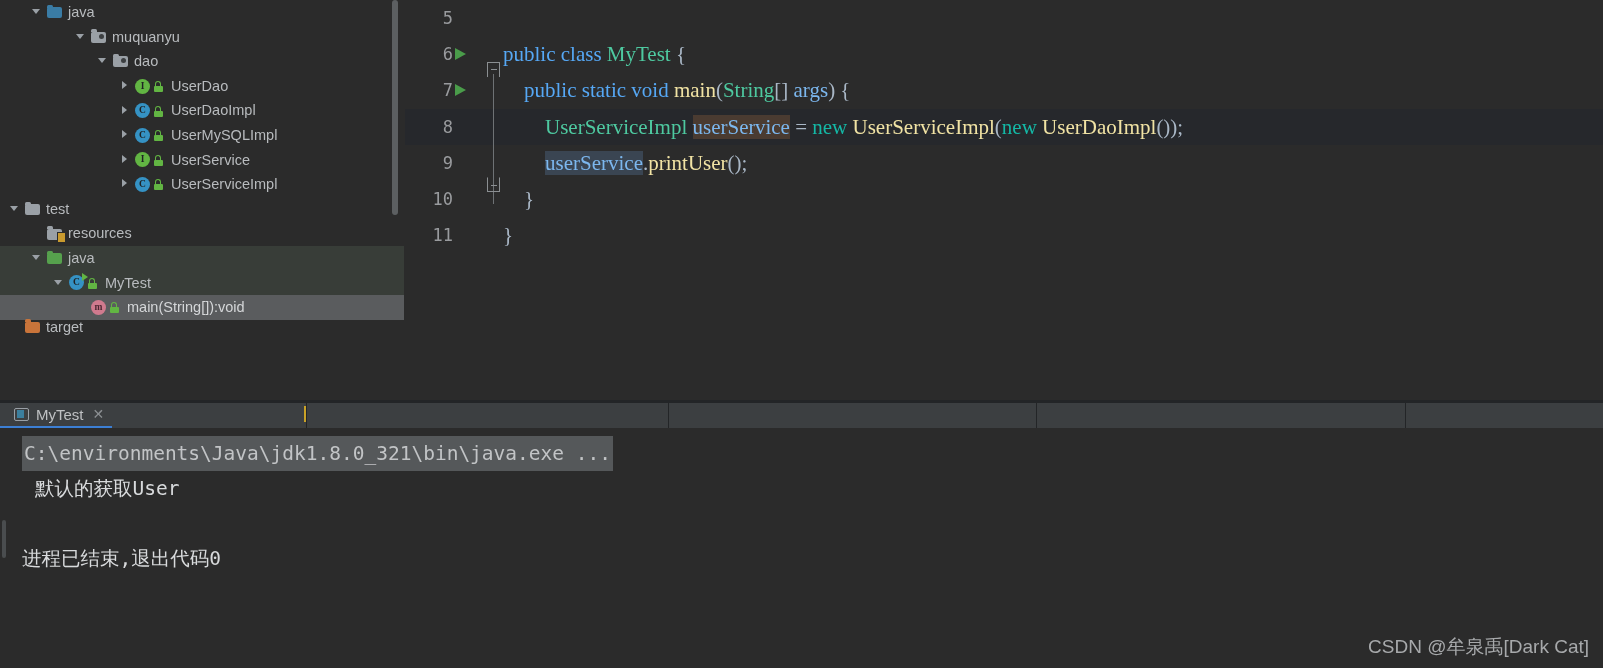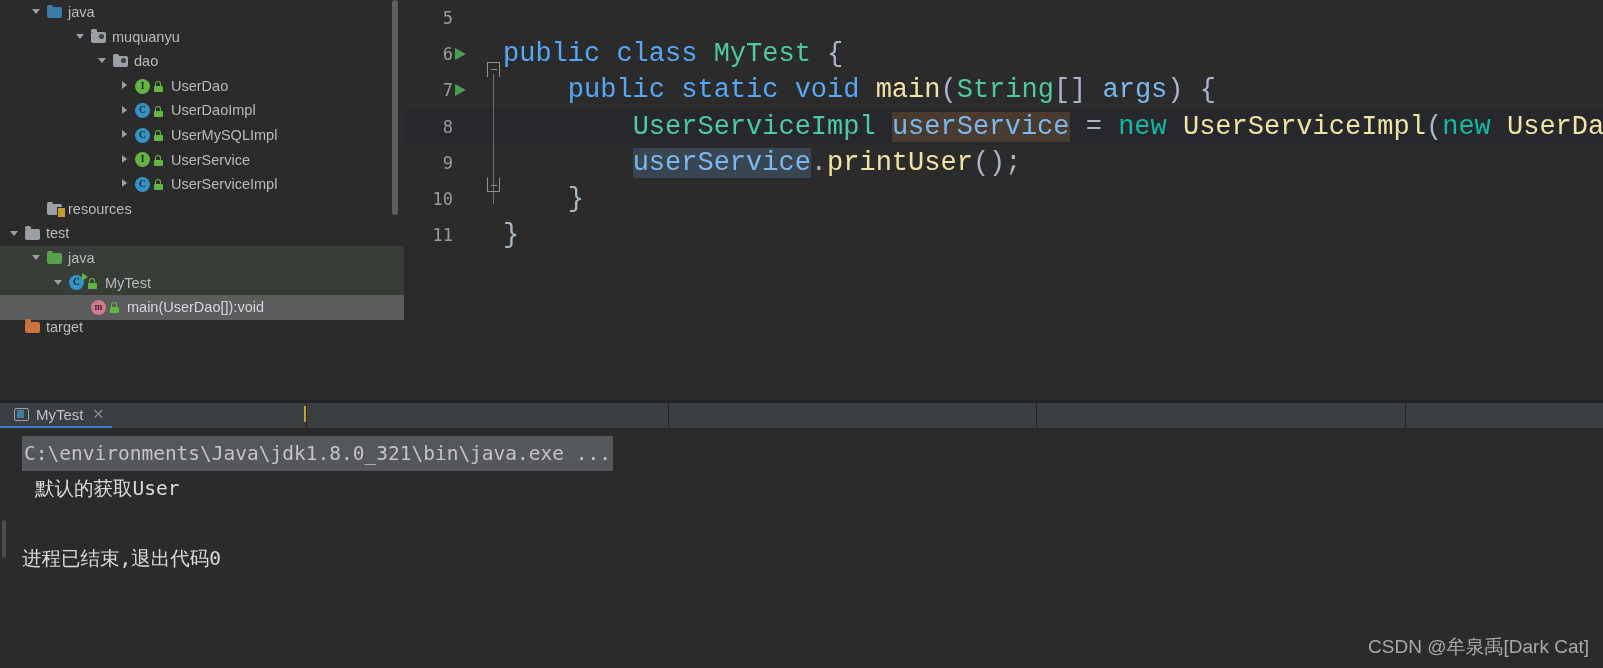--- a/index.html
+++ b/index.html
@@ -133,21 +133,21 @@
   .foldcap{
     position:absolute;left:82px;width:13px;height:7px;
     border-left:1px solid #8b8f92;border-right:1px solid #8b8f92;
     box-sizing:border-box;clip-path:polygon(0 100%,100% 100%,50% 0);
   }
   .codebg{
     position:absolute;left:88px;top:0;right:0;height:100%;
   }
   .code{
     position:absolute;left:98px;top:0;height:100%;line-height:36.2px;white-space:pre;
-    font-family:Liberation Mono, monospace;font-size:27px;letter-spacing:0px;
+    font-family:Liberation Serif, serif;font-size:21px;letter-spacing:0px;
   }
   .kw{color:#14b8a6;}
   .kw2{color:#56a8f5;}
   .type{color:#4ec9a0;}
   .plain{color:#a9b7c6;}
   .meth{color:#f1e3a4;}
   .idf{color:#7cb7ee;}
   .punct{color:#a9b7c6;}
   .wr-hl{background:#4a3b31;}
   .rd-hl{background:#3a4552;}
@@ -264,34 +264,34 @@
         <span class="tree-label">UserService</span>
       </div>
       <div class="tree-row" style="padding-left: 120px;">
         <span class="arrow right"></span>
         <span class="circ cls">C</span>
         <span class="lock">
           <i></i>
         </span>
         <span class="tree-label">UserServiceImpl</span>
       </div>
+      <div class="tree-row" style="padding-left: 10px;">
+        <span class="arrow down"></span>
+        <span class="ic folder gray">
+          <i></i>
+        </span>
+        <span class="tree-label">test</span>
+      </div>
       <div class="tree-row" style="padding-left: 32px;">
         <span class="arrow none"></span>
         <span class="ic folder gray res">
           <i></i>
         </span>
         <span class="tree-label">resources</span>
       </div>
-      <div class="tree-row" style="padding-left: 10px;">
-        <span class="arrow down"></span>
-        <span class="ic folder gray">
-          <i></i>
-        </span>
-        <span class="tree-label">test</span>
-      </div>
       <div class="tree-row testroot" style="padding-left: 32px;">
         <span class="arrow down"></span>
         <span class="ic folder green">
           <i></i>
         </span>
         <span class="tree-label">java</span>
       </div>
       <div class="tree-row testroot" style="padding-left: 54px;">
         <span class="arrow down"></span>
         <span class="circ runcls">C<span class="runarrow"></span></span>
@@ -299,21 +299,21 @@
           <i></i>
         </span>
         <span class="tree-label">MyTest</span>
       </div>
       <div class="tree-row selected" style="padding-left: 76px;">
         <span class="arrow none"></span>
         <span class="circ method">m</span>
         <span class="lock">
           <i></i>
         </span>
-        <span class="tree-label">main(UserDao[]):void</span>
+        <span class="tree-label">main(String[]):void</span>
       </div>
       <div class="tree-row" style="padding-left: 10px; height: 14px; line-height: 14px;">
         <span class="arrow none"></span>
         <span class="ic folder orange">
           <i></i>
         </span>
         <span class="tree-label">target</span>
       </div>
     </div>
   <div class="tree-scroll"></div>

